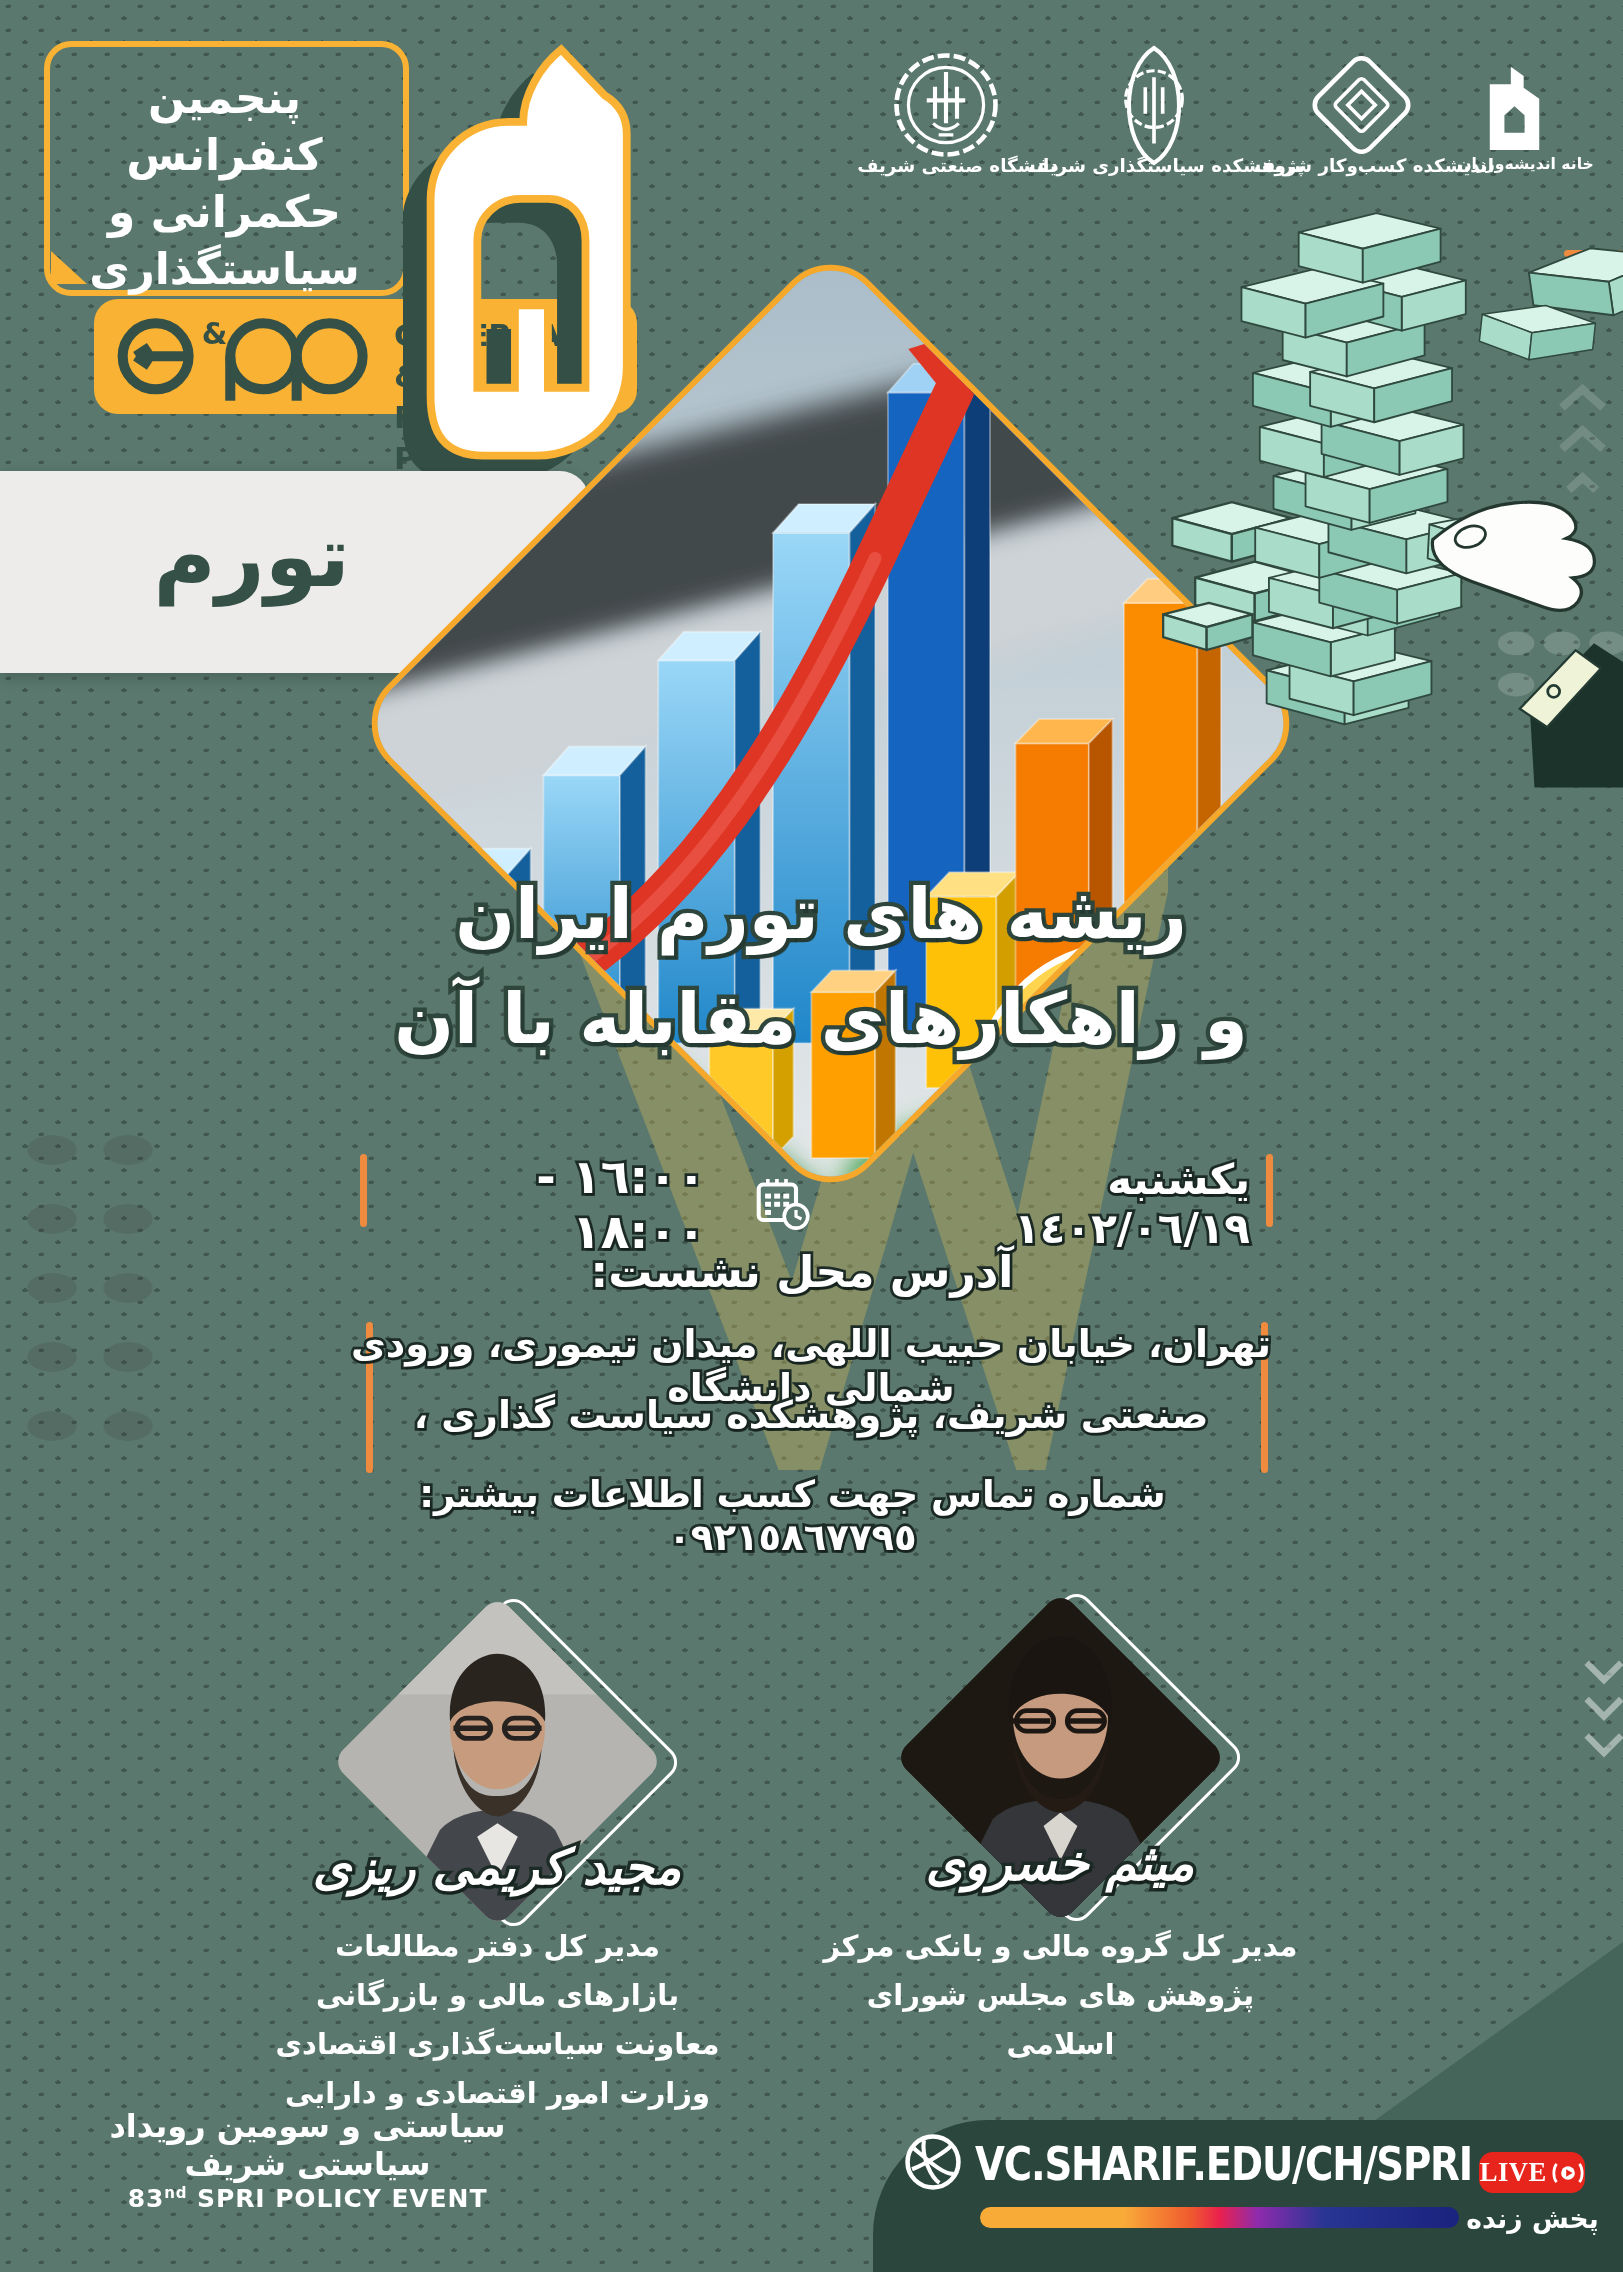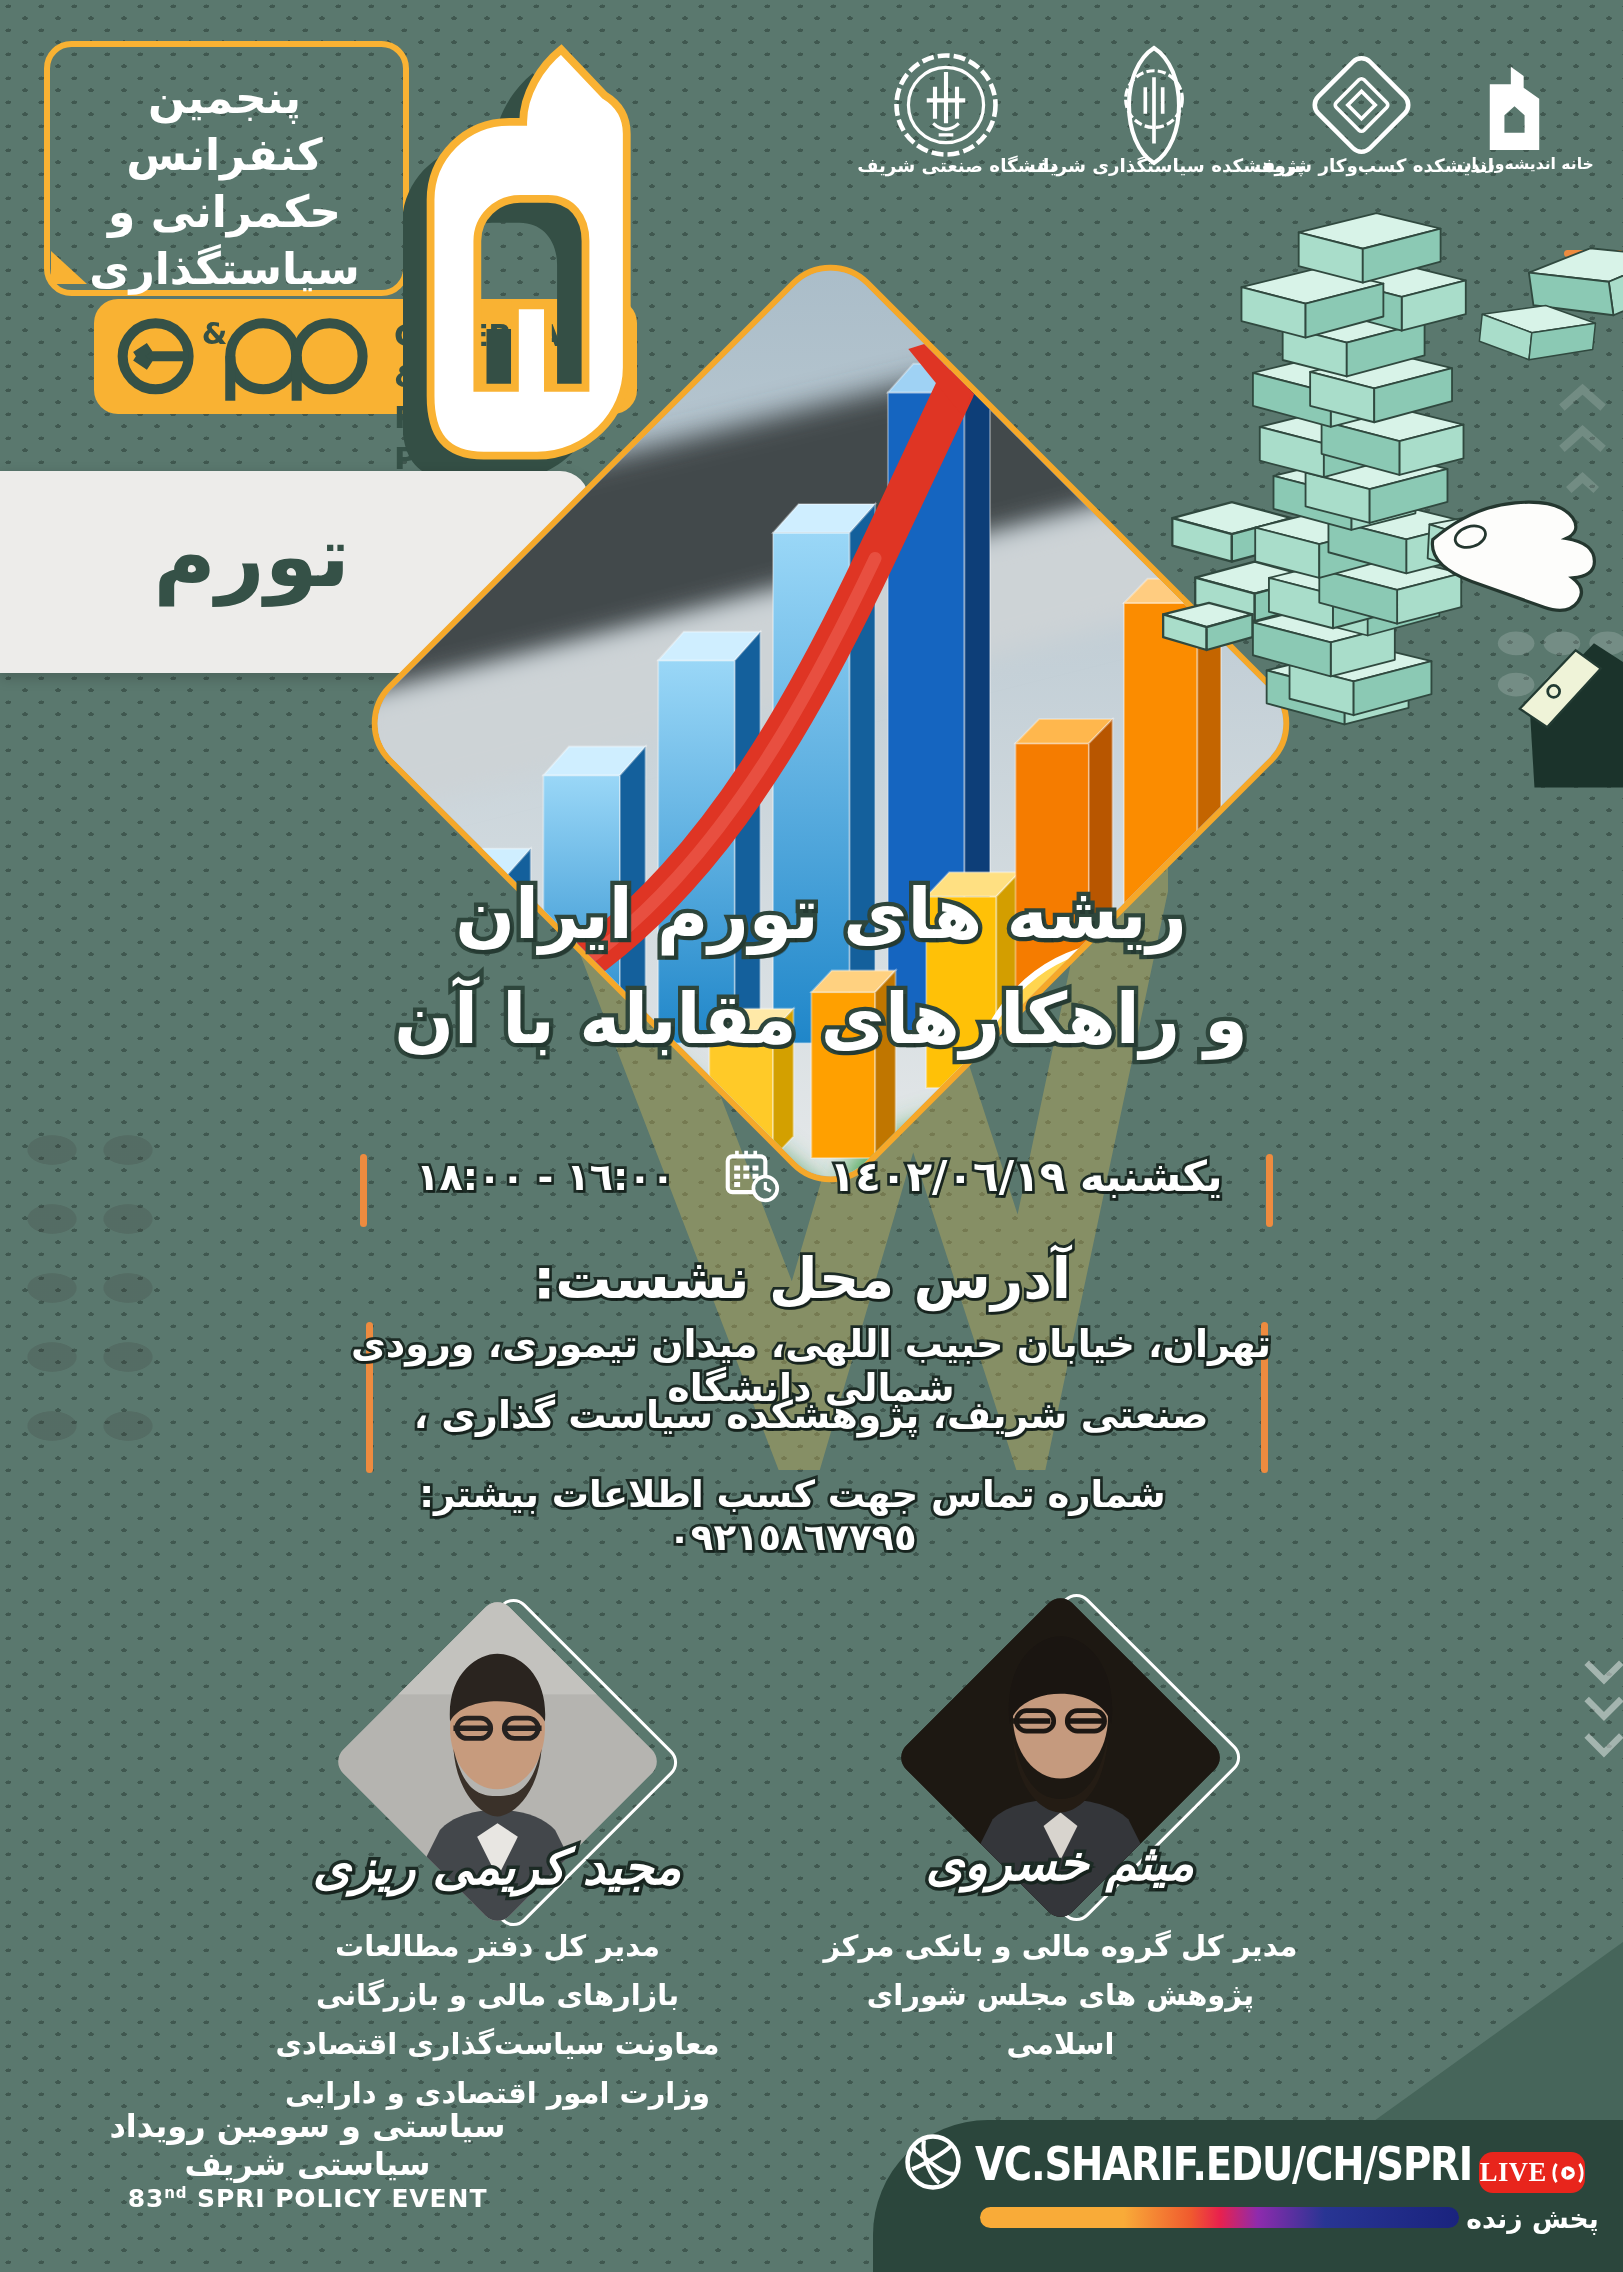--- a/index.html
+++ b/index.html
@@ -330,24 +330,24 @@
           <rect x="40" y="36" width="13" height="11"></rect>
           <rect x="60" y="36" width="13" height="11"></rect>
         <rect x="20" y="54" width="13" height="11"></rect>
           <rect x="40" y="54" width="13" height="11"></rect>
           <rect x="60" y="54" width="13" height="11"></rect>
         <rect x="20" y="72" width="13" height="11"></rect>
       </g>
       <circle cx="88" cy="86" r="26" fill="#5A786E" stroke="#fff" stroke-width="8"></circle>
       <path d="M88 72 V86 L100 92" fill="none" stroke="#fff" stroke-width="7"></path>
     </svg>
-    <span class="ol-md" style="font-size:38px;">١٦:٠٠ - ١٨:٠٠</span>
-  </div>
-
-  <div class="abs center rtl ol-md" style="left:321px;top:1246px;width:962px;font-size:56px;">آدرس محل نشست:</div>
+    <span class="ol-md" style="font-size:47px;">١٦:٠٠ - ١٨:٠٠</span>
+  </div>
+
+  <div class="abs center rtl ol-md" style="left:321px;top:1246px;width:962px;font-size:44px;">آدرس محل نشست:</div>
 
   <div class="abs orange-bar" style="left:366px;top:1322px;height:151px;"></div>
   <div class="abs orange-bar" style="left:1261px;top:1322px;height:151px;"></div>
   <div class="abs center rtl ol-sm ol-md" style="left:298px;top:1322px;width:1026px;font-size:38px;">تهران، خیابان حبیب اللهی، میدان تیموری، ورودی شمالی دانشگاه</div>
   <div class="abs center rtl ol-md" style="left:298px;top:1393px;width:1026px;font-size:38px;">صنعتی شریف، پژوهشکده سیاست گذاری ،</div>
   <div class="abs center rtl ol-md" style="left:298px;top:1473px;width:989px;font-size:37px;">شماره تماس جهت کسب اطلاعات بیشتر: ٠٩٢١٥٨٦٧٧٩٥</div>
 
   <div class="abs photo-outline" style="left:393px;top:1642px;"></div>
   <div class="abs photo-d" style="left:380px;top:1644px;">
     <div class="fill">

